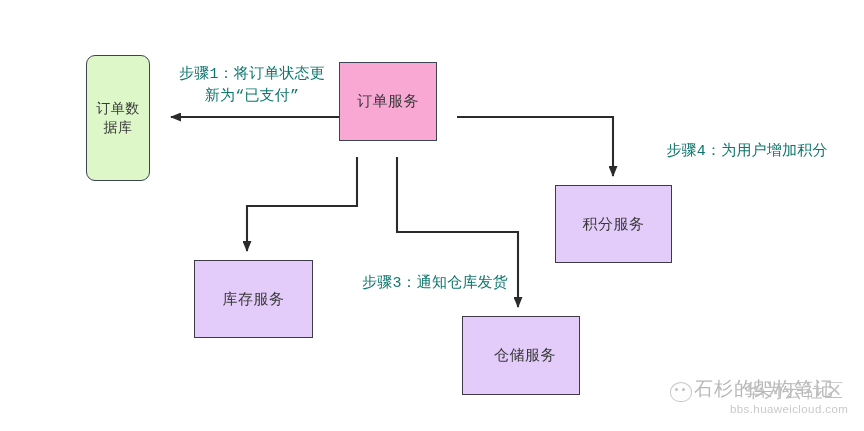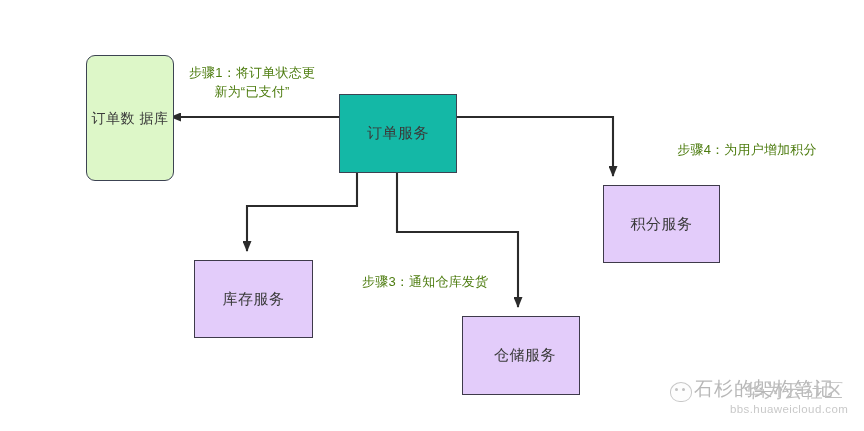--- a/index.html
+++ b/index.html
@@ -16,57 +16,57 @@
     position:absolute;
     box-sizing:border-box;
     display:flex;align-items:center;justify-content:center;
     text-align:center;
     color:#3a3a3a;
     font-size:15px;
     line-height:1.35;
     letter-spacing:0.5px;
   }
   .node-db{
-    left:86px;top:55px;width:88px;height:126px;
+    left:86px;top:55px;width:64px;height:126px;
     background:#ddf7c8;
     border:1.6px solid #3c4352;
     border-radius:9px;
     font-size:14px;
   }
   .node-order{
-    left:339px;top:94px;width:118px;height:79px;
-    background:#14b8a6;
+    left:339px;top:62px;width:98px;height:79px;
+    background:#f9a8d4;
     border:1.6px solid #3c4352;
   }
   .node-inventory{
     left:194px;top:260px;width:119px;height:78px;
     background:#e3ccfa;
     border:1.8px solid #3e3a4a;
     text-align:right;
   }
   .node-warehouse{
     left:462px;top:316px;width:118px;height:79px;
     background:#e3ccfa;
     border:1.8px solid #3e3a4a;
     padding-left:8px;
   }
   .node-points{
     left:555px;top:185px;width:117px;height:78px;
     background:#e3ccfa;
     border:1.8px solid #3e3a4a;
-    margin-left:48px;
   }
 
   .edge-label{
     position:absolute;
-    color:#4d7c0f;
-    font-size:13px;
+    color:#0f766e;
+    font-size:15px;
     line-height:1.45;
     white-space:pre-line;
     letter-spacing:0.2px;
+    font-family:Liberation Mono, monospace;
   }
   .lbl-step1{left:168px;top:64px;width:168px;text-align:center;}
   .lbl-step2{left:78px;top:222px;width:170px;text-align:left;}
   .lbl-step3{left:362px;top:273px;width:160px;text-align:left;}
   .lbl-step4{left:652px;top:141px;width:190px;text-align:center;}
 
   .watermark{
     position:absolute;left:668px;top:372px;width:192px;height:56px;
     opacity:0.55;
   }

